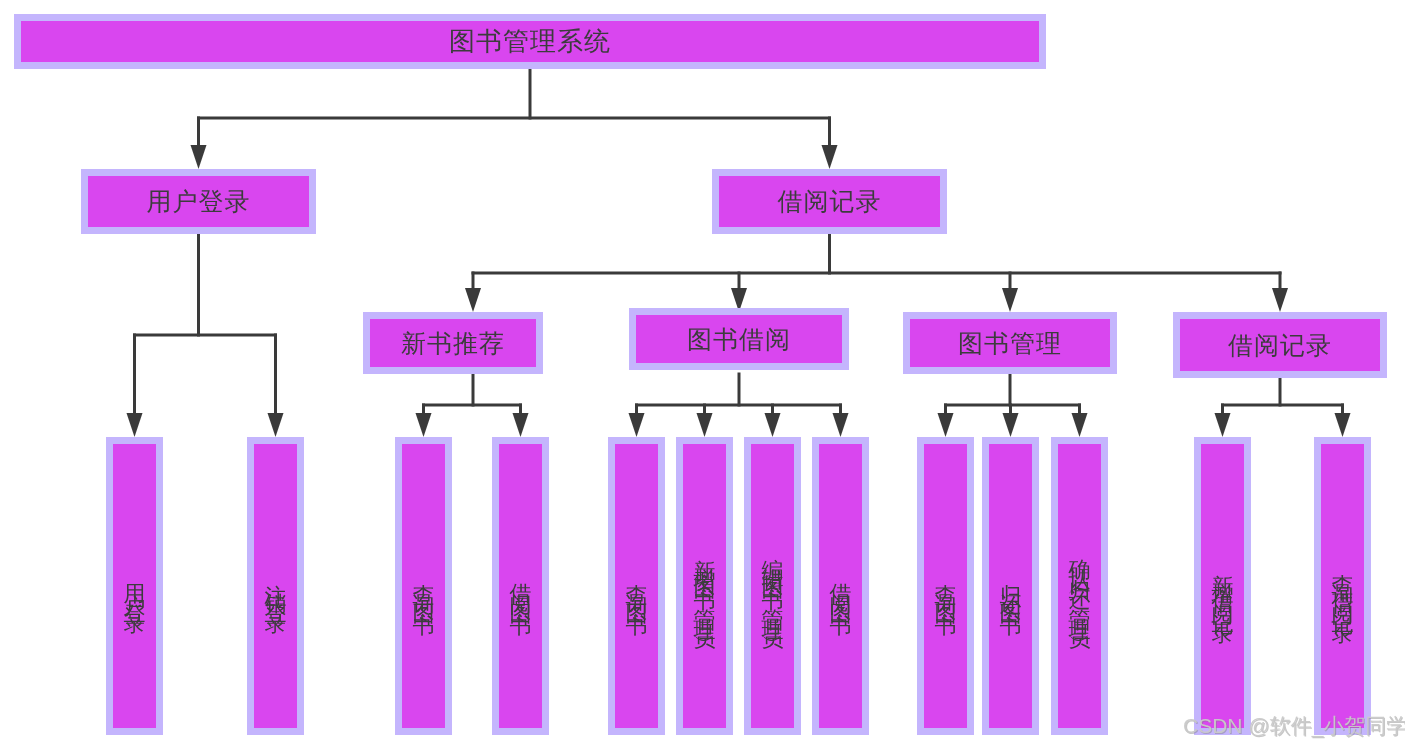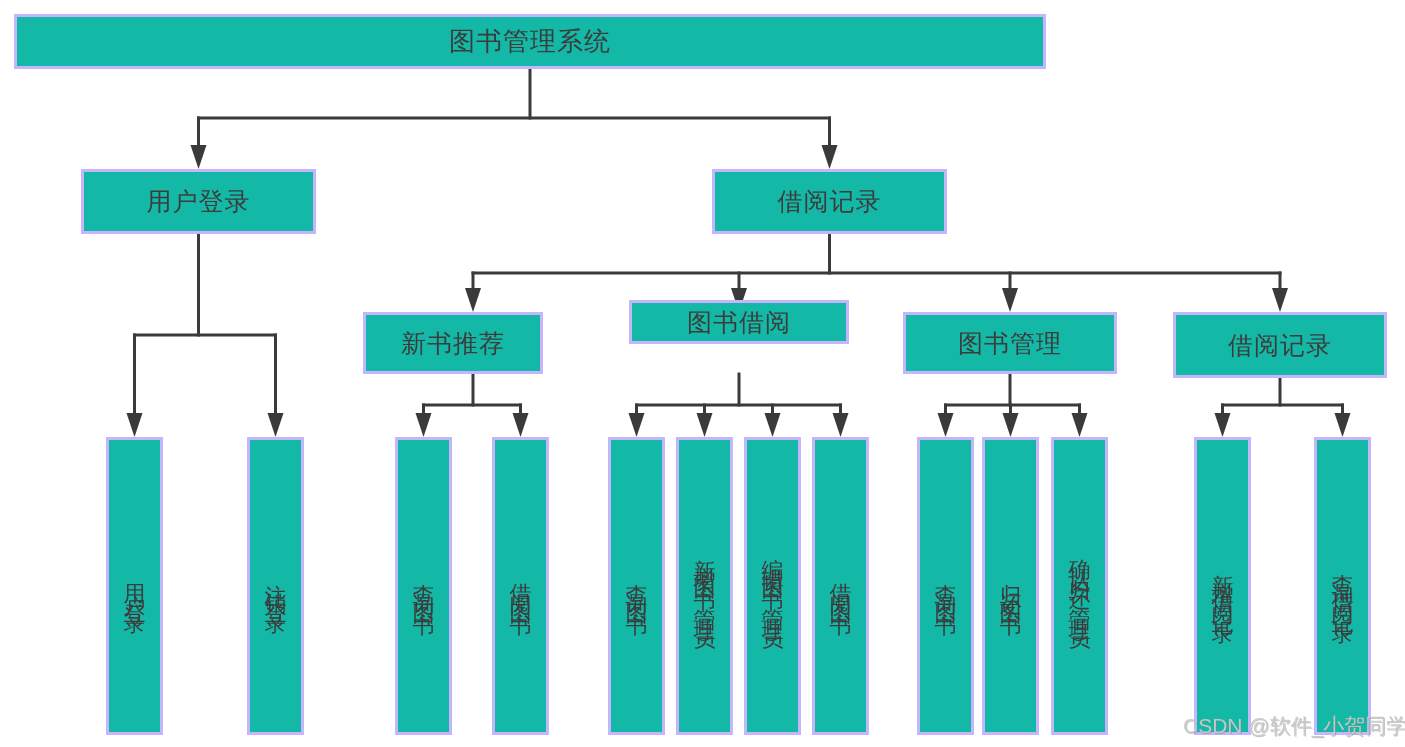--- a/index.html
+++ b/index.html
@@ -18,22 +18,22 @@
   .wires {
     position: absolute;
     left: 0;
     top: 0;
     width: 1405px;
     height: 747px;
   }
   .box {
     position: absolute;
     box-sizing: border-box;
-    border: 3px solid #c4b5fd;
-    background: #14b8a6;
+    border: 7px solid #c4b5fd;
+    background: #d946ef;
     display: flex;
     align-items: center;
     justify-content: center;
     color: #3c3c3c;
   }
   .hbox .lbl {
     font-size: 25px;
     letter-spacing: 1px;
     white-space: nowrap;
   }
@@ -154,21 +154,21 @@
   <div class="box hbox" style="left:81px; top:169px; width:235px; height:65px;">
     <span class="lbl">用户登录</span>
   </div>
   <div class="box hbox" style="left:712px; top:169px; width:235px; height:65px;">
     <span class="lbl">借阅记录</span>
   </div>
 
   <div class="box hbox" style="left:363px; top:312px; width:180px; height:62px;">
     <span class="lbl">新书推荐</span>
   </div>
-  <div class="box hbox" style="left:629px; top:300px; width:220px; height:44px;">
+  <div class="box hbox" style="left:629px; top:308px; width:220px; height:62px;">
     <span class="lbl">图书借阅</span>
   </div>
   <div class="box hbox" style="left:903px; top:312px; width:214px; height:62px;">
     <span class="lbl">图书管理</span>
   </div>
   <div class="box hbox" style="left:1173px; top:312px; width:214px; height:66px;">
     <span class="lbl">借阅记录</span>
   </div>
 
   <div class="box vbox" style="left:106px;">

